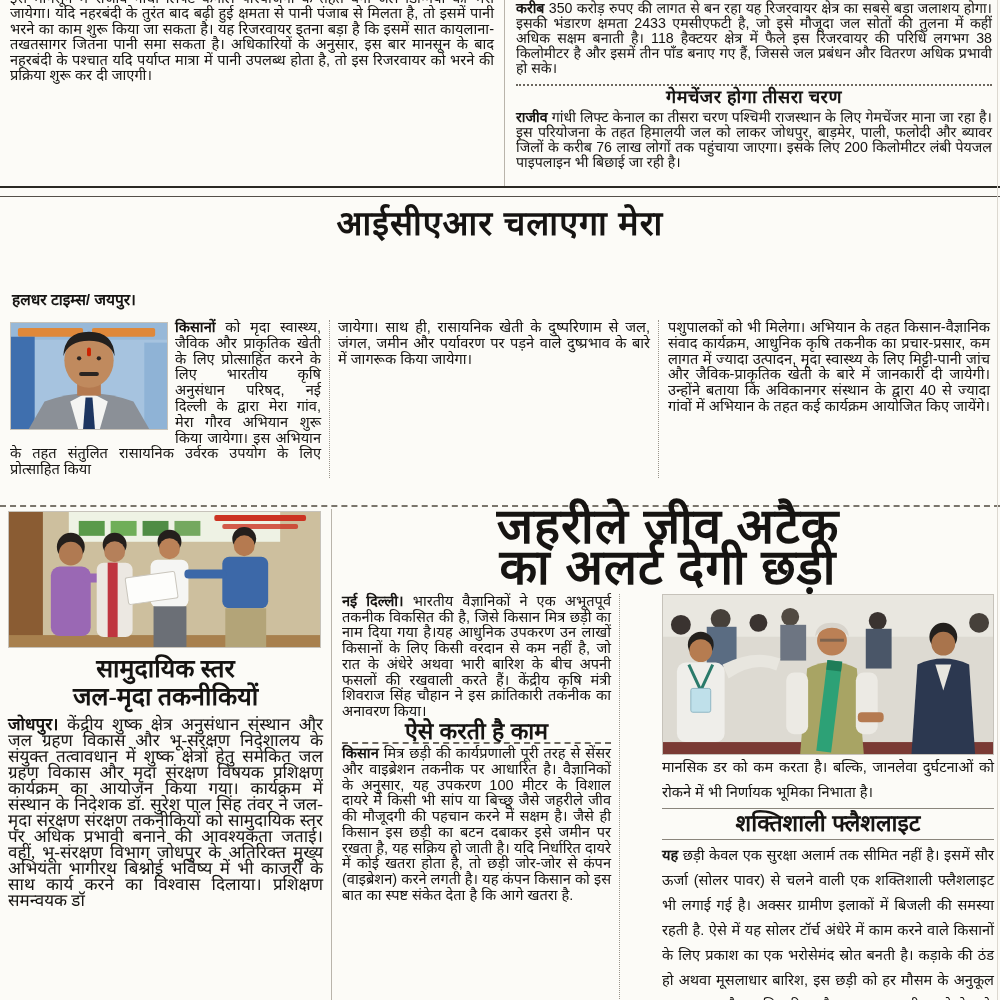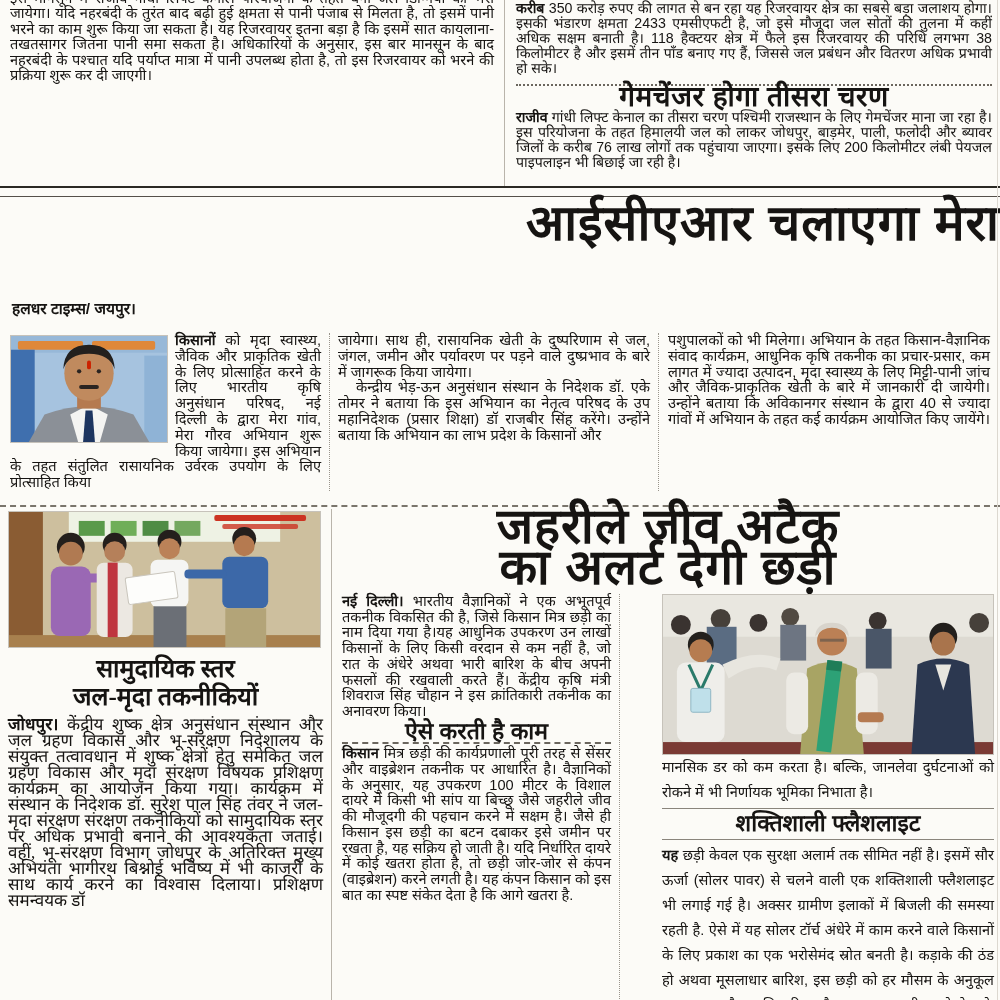--- a/index.html
+++ b/index.html
@@ -10,28 +10,28 @@
   }
   .just{text-align:justify;text-justify:inter-word;}
   .lead{font-weight:700;}
   
   .tl-article{position:absolute;left:10px;top:-9px;width:484px;
     font-size:14.6px;line-height:15.4px;}
   .tr-article{position:absolute;left:516px;top:1px;width:476px;
     font-size:14.2px;line-height:14.9px;}
   .v-rule-top{position:absolute;left:504px;top:0;width:1px;height:186px;background:#b9b4ab;}
   .dotted-rule{border:none;border-top:2px dotted #6b665e;margin:8px 0 4px 0;}
-  .tr-subhead{font-size:28px;font-weight:700;text-align:center;margin:2px 0 6px 0;letter-spacing:.5px;}
+  .tr-subhead{font-size:18px;font-weight:700;text-align:center;margin:2px 0 6px 0;letter-spacing:.5px;}
   .h-rule-a{position:absolute;left:0;top:186px;width:1000px;height:2px;background:#2b2924;}
   .h-rule-b{position:absolute;left:0;top:196px;width:1000px;height:1px;background:#55504a;}
   
-  .main-headline{position:absolute;left:0;top:198px;width:1000px;text-align:right;
-    font-weight:700;font-size:50px;line-height:50px;letter-spacing:1px;}
-  .byline{position:absolute;left:12px;top:297px;font-size:15.5px;font-weight:700;text-align:center;}
-  .main-cols{position:absolute;left:10px;top:333px;width:983px;display:flex;}
+  .main-headline{position:absolute;left:0;top:198px;width:1000px;text-align:center;
+    font-weight:700;font-size:34px;line-height:50px;letter-spacing:1px;}
+  .byline{position:absolute;left:12px;top:288px;font-size:15.5px;font-weight:700;text-align:center;}
+  .main-cols{position:absolute;left:10px;top:320px;width:983px;display:flex;}
   .main-col{font-size:14.6px;line-height:15.8px;}
   .main-col.c1{width:311px;padding-right:8px;border-right:1px dotted #9a958c;}
   .main-col.c2{width:312px;padding:0 8px;border-right:1px dotted #9a958c;}
   .main-col.c3{width:322px;padding-left:9px;}
   .indent{text-indent:18px;margin:0;}
   p.np{margin:0;}
   .portrait-wrap{float:left;width:158px;height:108px;margin:2px 7px 2px 0;
     border:1px solid #c6c2ba;box-sizing:border-box;}
   .portrait-wrap svg{display:block;width:100%;height:100%;}
   
@@ -111,21 +111,20 @@
           <rect x="77" y="25" width="4" height="9" rx="2" fill="#cc2200"></rect>
           <circle cx="69" cy="36" r="2.2" fill="#2a2421"></circle>
           <circle cx="89" cy="36" r="2.2" fill="#2a2421"></circle>
           <rect x="69" y="50" width="20" height="4" rx="2" fill="#2a2421"></rect>
         </svg>
       </div>
       <span class="lead">किसानों</span><span> को मृदा स्वास्थ्य, जैविक और प्राकृतिक खेती के लिए प्रोत्साहित करने के लिए भारतीय कृषि अनुसंधान परिषद, नई दिल्ली के द्वारा मेरा गांव, मेरा गौरव अभियान शुरू किया जायेगा। इस अभियान के तहत संतुलित रासायनिक उर्वरक उपयोग के लिए प्रोत्साहित किया</span>
     </div>
     <div class="main-col c2 just">
       <p class="np">जायेगा। साथ ही, रासायनिक खेती के दुष्परिणाम से जल, जंगल, जमीन और पर्यावरण पर पड़ने वाले दुष्प्रभाव के बारे में जागरूक किया जायेगा।</p>
-      <p class="indent">केन्द्रीय भेड़-ऊन अनुसंधान संस्थान के निदेशक डॉ. एके तोमर ने बताया कि इस अभियान का नेतृत्व परिषद के उप महानिदेशक (प्रसार शिक्षा) डॉ राजबीर सिंह करेंगे। उन्होंने बताया कि अभियान का लाभ प्रदेश के किसानों और</p>
     </div>
     <div class="main-col c3 just">
       <p class="np">पशुपालकों को भी मिलेगा। अभियान के तहत किसान-वैज्ञानिक संवाद कार्यक्रम, आधुनिक कृषि तकनीक का प्रचार-प्रसार, कम लागत में ज्यादा उत्पादन, मृदा स्वास्थ्य के लिए मिट्टी-पानी जांच और जैविक-प्राकृतिक खेती के बारे में जानकारी दी जायेगी। उन्होंने बताया कि अविकानगर संस्थान के द्वारा 40 से ज्यादा गांवों में अभियान के तहत कई कार्यक्रम आयोजित किए जायेंगे।</p>
     </div>
   </div>
 
   <div class="h-rule-mid"></div>
 
   <div class="bl-col">
     <div class="group-photo" title="group handing over certificate at training programme">

